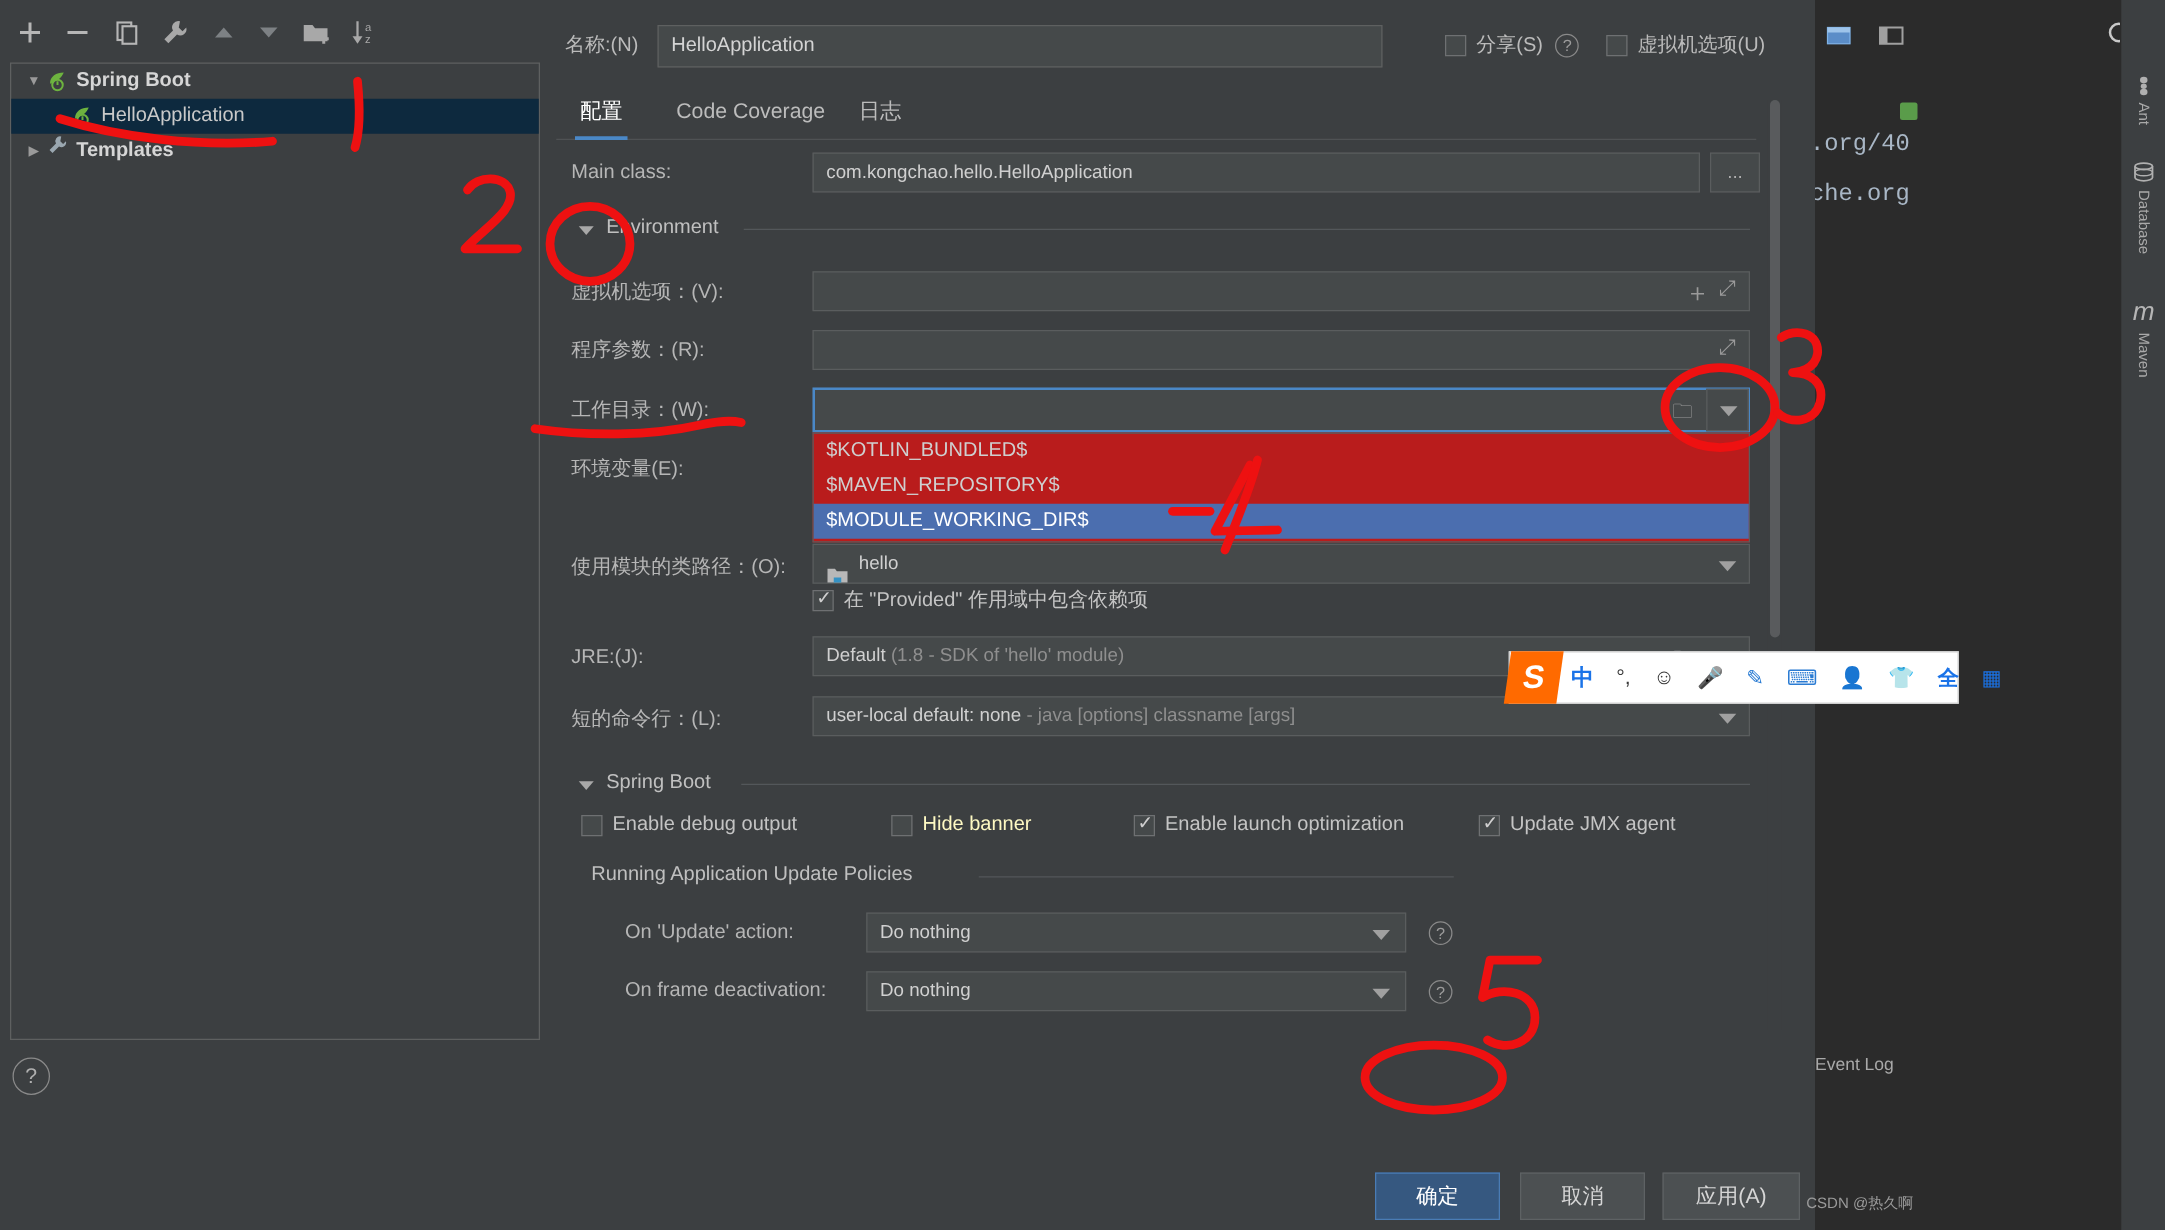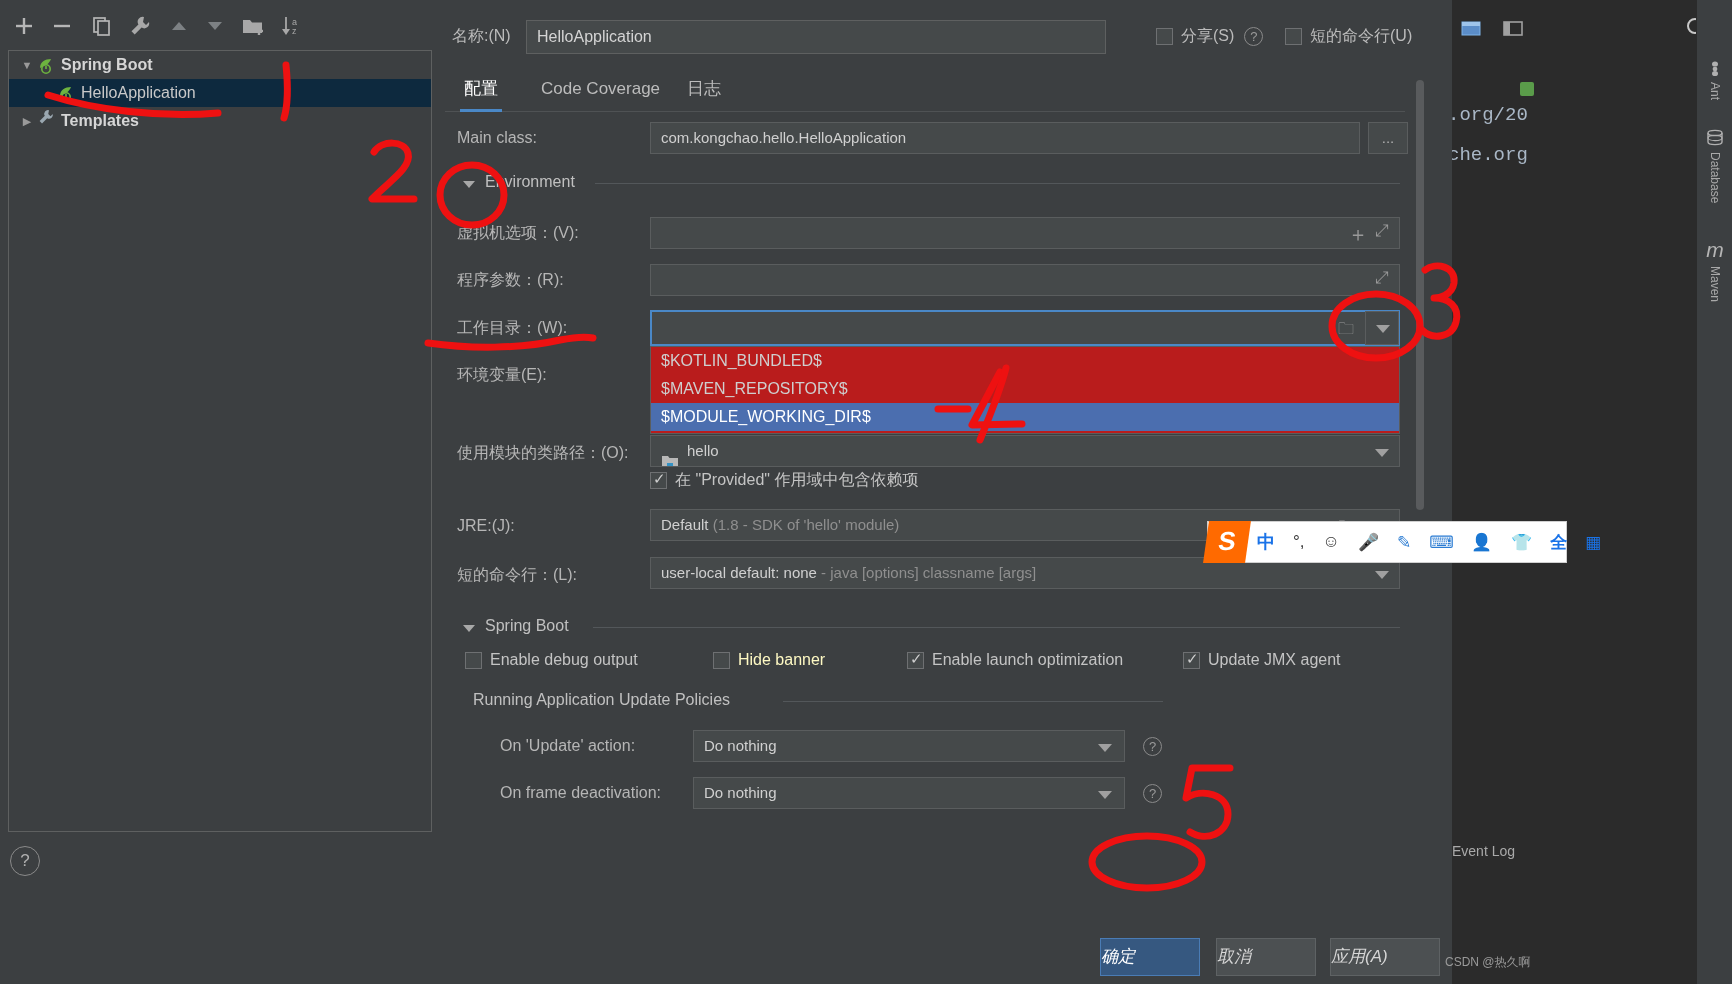--- a/index.html
+++ b/index.html
@@ -174,22 +174,22 @@
   }
   #form-scroll-thumb {
     position:absolute; left:2px; top:0; width:8px; height:430px;
     background:#595b5d; border-radius:4px;
   }
 
   
   #btnrow { position:absolute; left:0; top:930px; width:1452px; height:54px; }
   .dbtn {
     position:absolute; top:8px; height:38px; line-height:36px;
-    text-align:left; font-size:17px;
-    background:#4c5052; border:1px solid #5e6264; color:#d6d6d6;font-style:italic;
+    text-align:center; font-size:17px;
+    background:#4c5052; border:1px solid #5e6264; color:#d6d6d6;
   }
   .dbtn.primary { background:#365880; border:1px solid #4a7cb5; color:#ffffff; }
 
   
   #ime {
     position:absolute; left:1207px; top:521px; width:360px; height:42px;
     background:#ffffff; border:1px solid #d0d0d0; display:flex;
     align-items:center; z-index:60;
   }
   #ime-logo {
@@ -216,21 +216,21 @@
 
   
   #annotations { position:absolute; left:0; top:0; width:1732px; height:984px;
                  pointer-events:none; z-index:70; }
 </style>
 </head>
 <body>
 
 <div id="ide-editor-bg"></div>
 <div id="ide-editor-text">
-  <div>.org/20</div>
+  <div>.org/40</div>
   <div>che.org</div>
 </div>
 <div id="ide-inspect-mark"></div>
 
 <div id="ide-topicons">
   <div class="ti" style="left:8px;top:7px;">
     <svg width="26" height="26" viewBox="0 0 26 26">
       <rect x="4" y="7" width="18" height="13" fill="#5b8dc8" stroke="#7fb3e8" stroke-width="1"></rect>
       <rect x="4" y="7" width="18" height="4" fill="#9ec4ea"></rect>
     </svg>
@@ -376,21 +376,21 @@
   <div id="name-label">名称:(N)</div>
   <input id="name-input" type="text" value="HelloApplication" style="">
 
   <div class="hdr-check" style="left:1156px;">
     <span class="cbx"></span>
     <span>分享(S)</span>
     <span class="qmark">?</span>
   </div>
   <div class="hdr-check" style="left:1285px;">
     <span class="cbx"></span>
-    <span>短的命令行(U)</span>
+    <span>虚拟机选项(U)</span>
   </div>
 
   <div id="tabs">
     <div class="tab active" style="left:15px;font-family:Liberation Serif, serif;">配置</div>
     <div class="tab" style="left:92px;">Code Coverage</div>
     <div class="tab" style="left:238px;">日志</div>
   </div>
 
   <div id="form">
 

